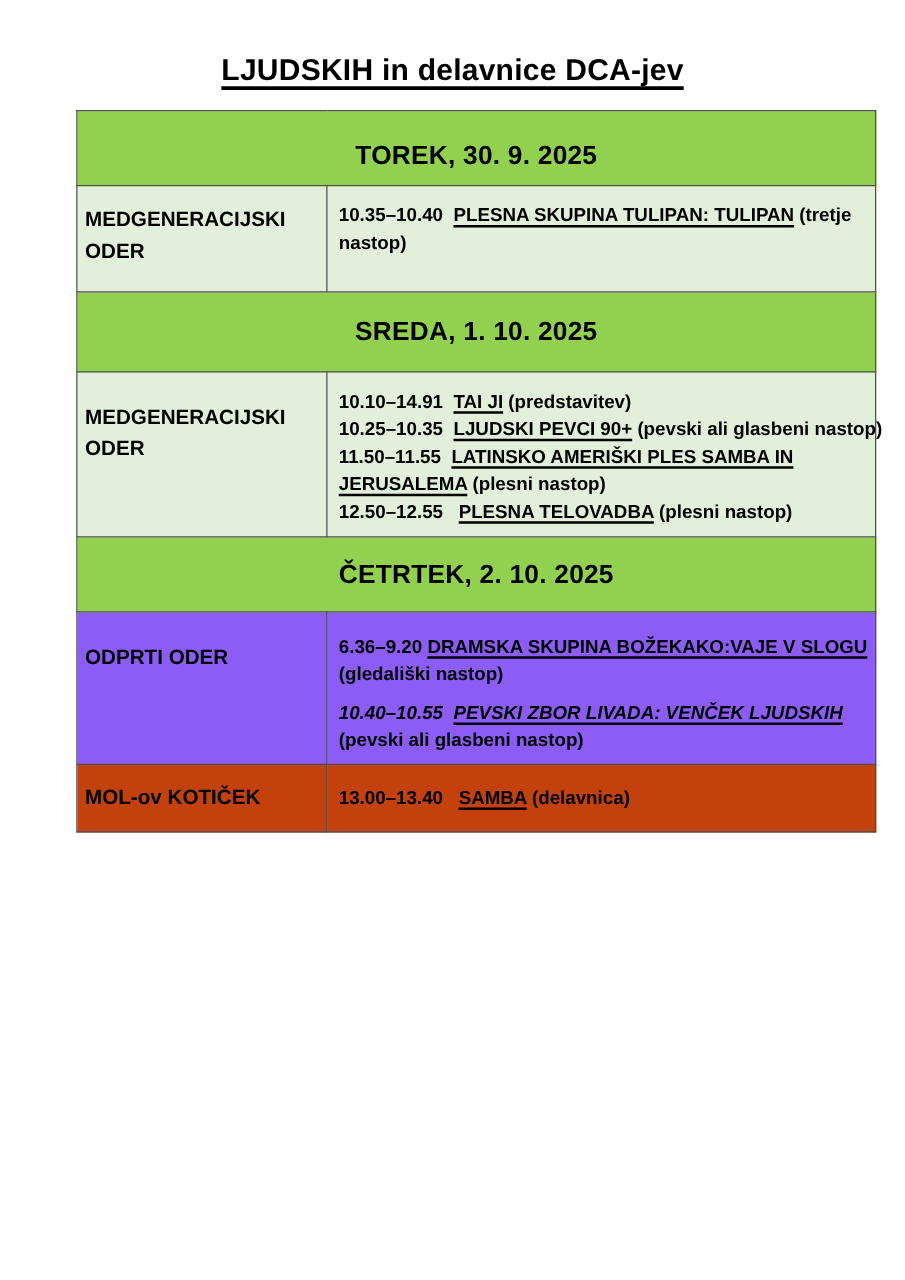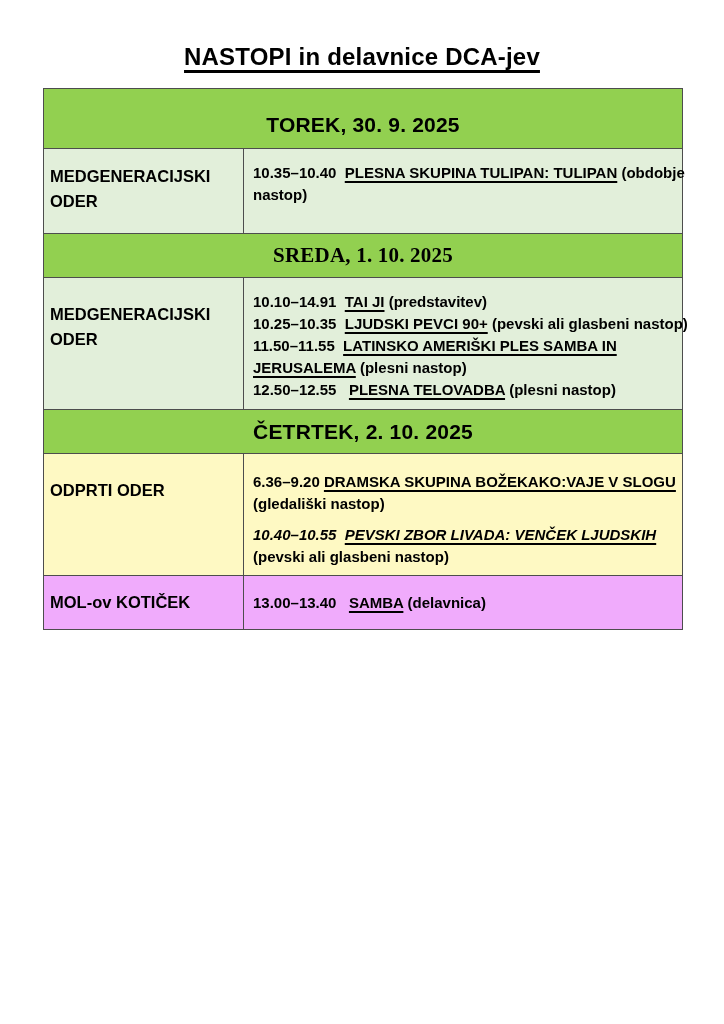--- a/index.html
+++ b/index.html
@@ -36,37 +36,37 @@
     margin-top: 4px;
   }
   .doc-date {
     font-size: 22px;
     line-height: 30px;
   }
   table.schedule {
     border-collapse: collapse;
     table-layout: fixed;
     width: 639px;
-    margin: 14px 0 0 43px;
+    margin: 14px 0 0 61px;
   }
   table.schedule td {
     border: 1px solid #4d4d4d;
     box-sizing: border-box;
   }
   
   td.day-cell {
     background: #92d050;
     text-align: center;
     vertical-align: middle;
     font-size: 21px;
     letter-spacing: 0.2px;
   }
   td.day-torek   { height: 60px; padding-top: 14px; }
-  td.day-sreda   { height: 44px; font-family: Liberation Serif, serif; }
-  td.day-cetrtek { height: 44px; }
+  td.day-sreda   { height: 64px; }
+  td.day-cetrtek { height: 60px; }
   
   td.venue-cell {
     text-align: left;
     vertical-align: top;
     font-size: 16.5px;
     line-height: 25px;
     padding: 0 6px;
   }
   
   td.events-cell {
@@ -85,49 +85,49 @@
   .line.gap-top { margin-top: 9px; font-style: italic; }
   
   tr.row-tulipan td { background: #e2efda; height: 85px; }
   tr.row-tulipan td.venue-cell  { padding-top: 15px; }
   tr.row-tulipan td.events-cell { padding-top: 13px; }
 
   tr.row-sreda-list td { background: #e2efda; height: 132px; }
   tr.row-sreda-list td.venue-cell  { padding-top: 24px; }
   tr.row-sreda-list td.events-cell { padding-top: 13px; }
 
-  tr.row-odprti td { background: #fef9c3; height: 122px; }
+  tr.row-odprti td { background: #8b5cf6; height: 122px; }
   tr.row-odprti td.venue-cell  { padding-top: 24px; }
   tr.row-odprti td.events-cell { padding-top: 17px; }
 
-  tr.row-mol td { background: #f0abfc; height: 54px; }
+  tr.row-mol td { background: #c2410c; height: 54px; }
   tr.row-mol td.venue-cell  { vertical-align: middle; padding-top: 0; }
   tr.row-mol td.events-cell { vertical-align: middle; padding-top: 0; }
 </style>
 </head>
 <body>
 
 <div class="doc-header">
-  <div class="doc-title"><span class="title-underline">NASTOPI in delavnice DCA-jev</span></div>
+  <div class="doc-title"><span class="title-underline">LJUDSKIH in delavnice DCA-jev</span></div>
 </div>
 
 <table class="schedule">
   <colgroup>
     <col style="width:200px">
     <col style="width:439px">
   </colgroup>
 
   <tbody>
       <tr>
     <td colspan="2" class="day-cell day-torek">TOREK, 30. 9. 2025</td>
   </tr>
   <tr class="row-tulipan">
     <td class="venue-cell">MEDGENERACIJSKI ODER</td>
     <td class="events-cell">
-      <div class="line"><span>10.35–10.40  </span><span class="u">PLESNA SKUPINA TULIPAN: TULIPAN</span><span> (obdobje</span></div>
+      <div class="line"><span>10.35–10.40  </span><span class="u">PLESNA SKUPINA TULIPAN: TULIPAN</span><span> (tretje</span></div>
       <div class="line"><span>nastop)</span></div>
     </td>
   </tr>
 
   <tr>
     <td colspan="2" class="day-cell day-sreda">SREDA, 1. 10. 2025</td>
   </tr>
   <tr class="row-sreda-list">
     <td class="venue-cell">MEDGENERACIJSKI ODER</td>
     <td class="events-cell">

